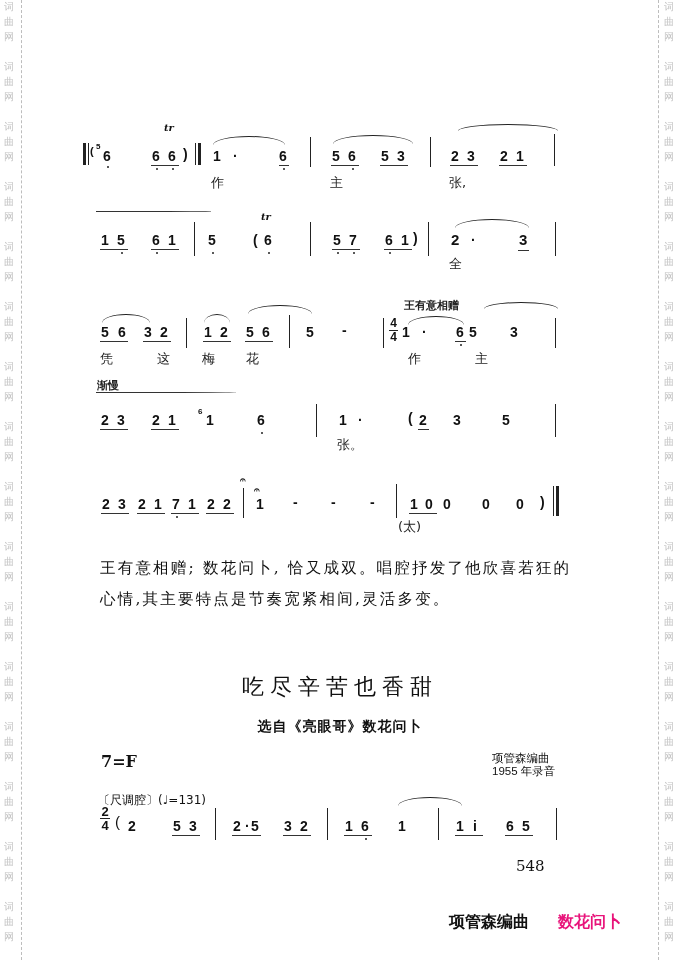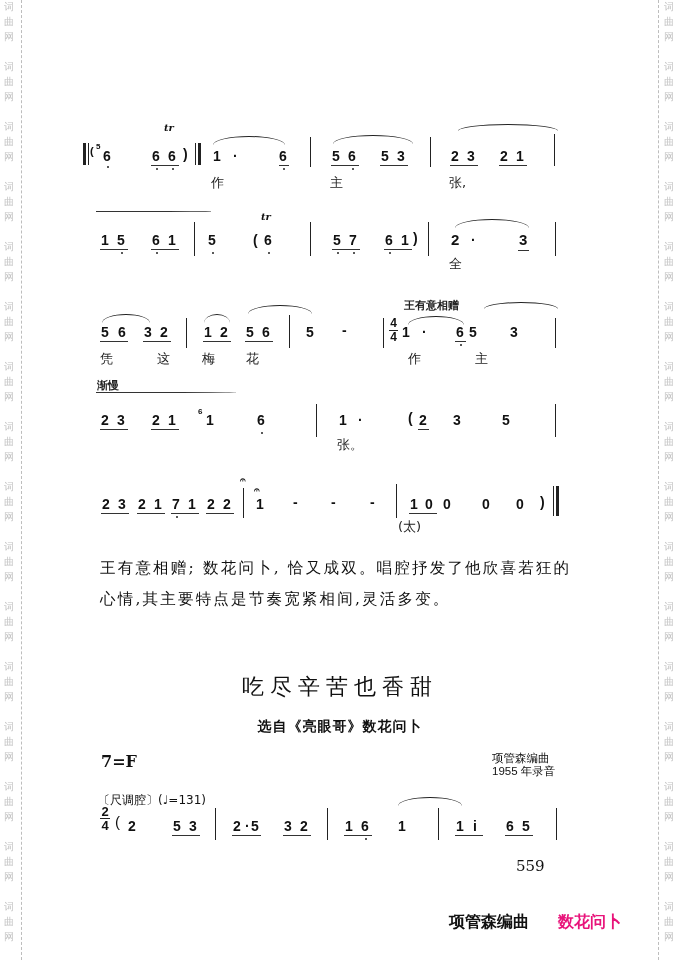--- a/index.html
+++ b/index.html
@@ -397,15 +397,15 @@
 
   <div class="n" style="left:456px;top:819px">1</div>
   <div class="n" style="left:473px;top:819px">i</div>
   <div class="ul" style="left:455px;top:835px;width:28px"></div>
   <div class="n" style="left:506px;top:819px">6</div>
   <div class="n" style="left:522px;top:819px">5</div>
   <div class="ul" style="left:505px;top:835px;width:28px"></div>
   <div class="bar" style="left:556px;top:808px;height:32px"></div>
 </div>
 
-<div class="page-num">559</div>
+<div class="page-num">548</div>
 <div class="source a">项管森编曲</div>
 <div class="source b">数花问卜</div>
 
 </body></html>

